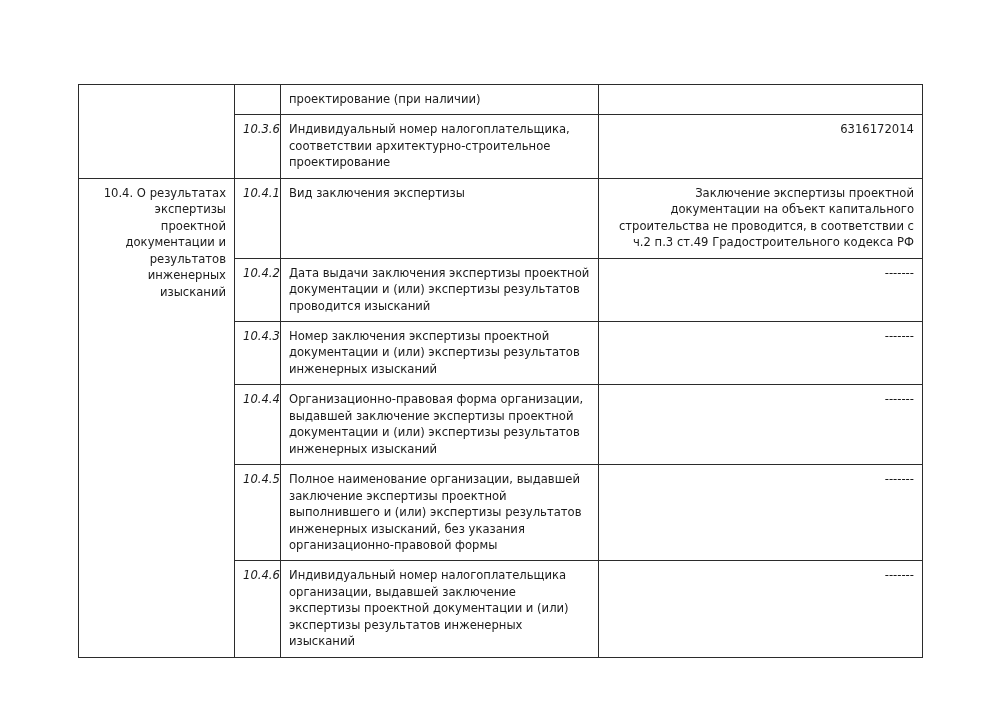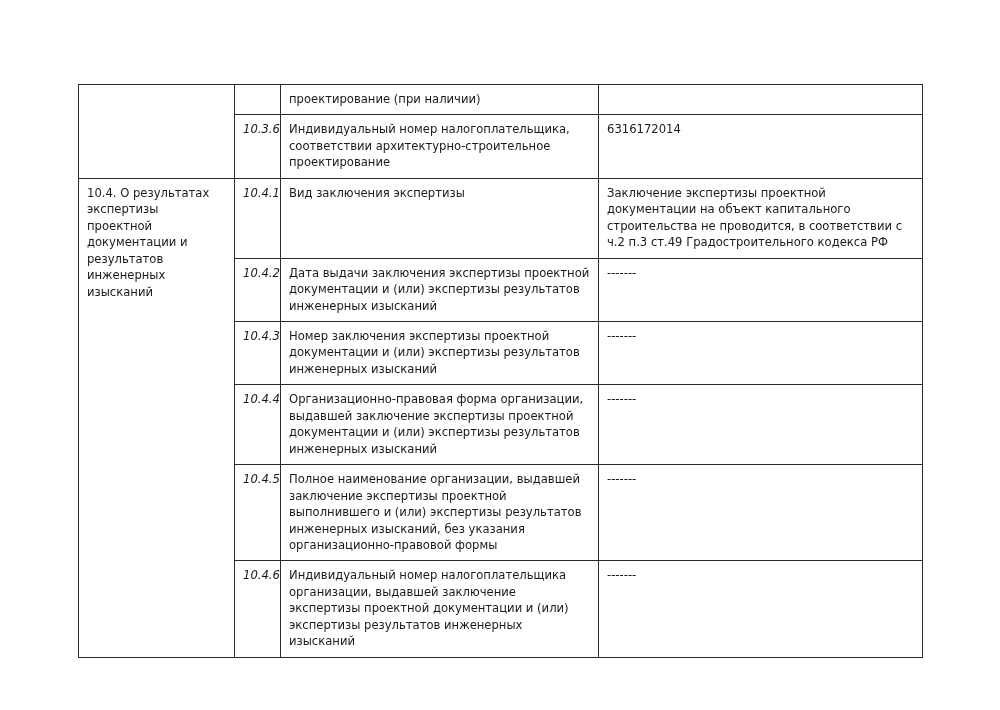--- a/index.html
+++ b/index.html
@@ -36,27 +36,29 @@
     line-height: 1.42;
     color: #1a1a1a;
   }
   col.c-section { width: 156px; }
   col.c-num     { width: 46px; }
   col.c-label   { width: 318px; }
   col.c-value   { width: 324px; }
 
   td.section-cell {
     border-right: 1px solid #2b2b2b;
+    text-align: right;
   }
   td.num-cell {
     white-space: nowrap;
     font-style: italic;
   }
   td.value-cell {
     vertical-align: top;
+    text-align: right;
   }
   td.value-dash {
     vertical-align: middle;
   }
   .dash {
     letter-spacing: 0px;
   }
 </style>
 </head>
 <body>
@@ -82,21 +84,21 @@
         <td class="value-cell">6316172014</td>
       </tr>
       <tr>
         <td class="section-cell" rowspan="6">10.4. О результатах экспертизы проектной документации и результатов инженерных изысканий</td>
         <td class="num-cell">10.4.1</td>
         <td class="label-cell">Вид заключения экспертизы</td>
         <td class="value-cell">Заключение экспертизы проектной документации на объект капитального строительства не проводится, в соответствии с ч.2 п.3 ст.49 Градостроительного кодекса РФ</td>
       </tr>
       <tr>
         <td class="num-cell">10.4.2</td>
-        <td class="label-cell">Дата выдачи заключения экспертизы проектной документации и (или) экспертизы результатов инженерных изысканий</td>
+        <td class="label-cell">Дата выдачи заключения экспертизы проектной документации и (или) экспертизы результатов проводится изысканий</td>
         <td class="value-cell value-dash dash">-------</td>
       </tr>
       <tr>
         <td class="num-cell">10.4.3</td>
         <td class="label-cell">Номер заключения экспертизы проектной документации и (или) экспертизы результатов инженерных изысканий</td>
         <td class="value-cell value-dash dash">-------</td>
       </tr>
       <tr>
         <td class="num-cell">10.4.4</td>
         <td class="label-cell">Организационно-правовая форма организации, выдавшей заключение экспертизы проектной документации и (или) экспертизы результатов инженерных изысканий</td>

